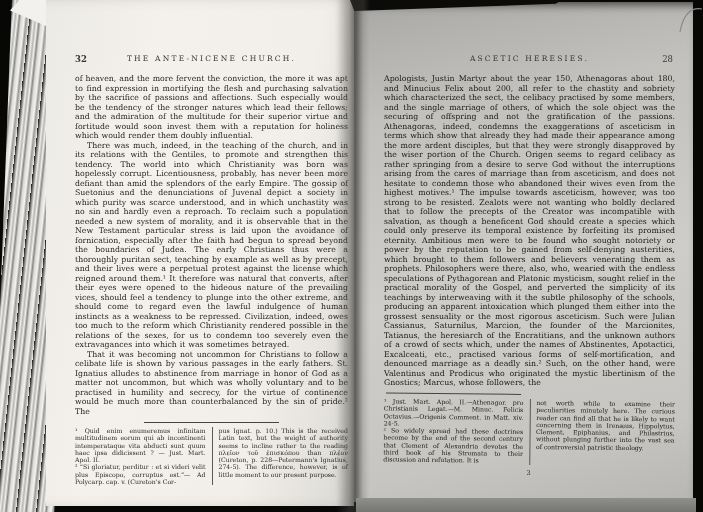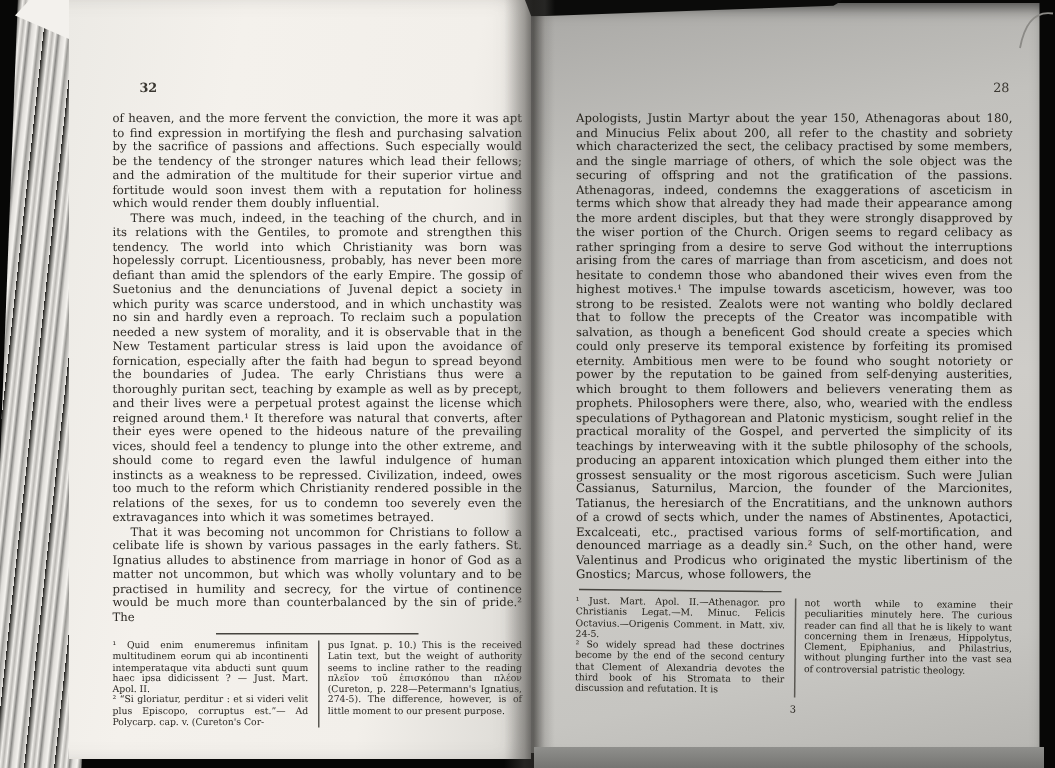--- a/index.html
+++ b/index.html
@@ -53,21 +53,21 @@
     background:linear-gradient(#8f8f8c,#757572);
   }
   .corner-curl{position:absolute;left:678px;top:2px;width:25px;height:34px;}
   
   .header-row{position:relative;height:14px;margin-bottom:6px;}
   .running-header{
     display:block;text-align:center;font-size:7.5px;letter-spacing:2.2px;
     color:#3a3731;white-space:nowrap;
   }
   .page-num{position:absolute;top:0;font-size:8.5px;color:#3a3731;}
-  .page-num.left{left:18px;font-weight:bold;}
+  .page-num.left{left:0;font-weight:bold;}
   .page-num.right{right:2px;}
   
   .body-text p{
     margin:0;font-size:7.8px;line-height:9.5px;text-align:justify;
     word-spacing:.4px;
   }
   .body-text p.indent{text-indent:12px;}
   
   .footnote-rule{border:0;border-top:1px solid #46443f;width:135px;height:0;}
   .left-page .footnote-rule{margin:6px auto 4px auto;}
@@ -82,20 +82,21 @@
 </head>
 <body>
 
 <div class="page-stack"></div>
 <div class="stack-top-wedge"></div>
 
 <div class="left-page">
   <div class="page-inner">
     <div class="header-row">
       <span class="page-num left">32</span>
+      <span class="running-header">THE ANTE-NICENE CHURCH.</span>
     </div>
     <div class="body-text">
       <p>of heaven, and the more fervent the conviction, the more it was apt to find expression in mortifying the flesh and purchasing salvation by the sacrifice of passions and affections.  Such especially would be the tendency of the stronger natures which lead their fellows; and the admiration of the multitude for their superior virtue and fortitude would soon invest them with a reputation for holiness which would render them doubly influential.</p>
       <p class="indent">There was much, indeed, in the teaching of the church, and in its relations with the Gentiles, to promote and strengthen this tendency. The world into which Christianity was born was hopelessly corrupt. Licentiousness, probably, has never been more defiant than amid the splendors of the early Empire.  The gossip of Suetonius and the denunciations of Juvenal depict a society in which purity was scarce understood, and in which unchastity was no sin and hardly even a reproach.  To reclaim such a population needed a new system of morality, and it is observable that in the New Testament particular stress is laid upon the avoidance of fornication, especially after the faith had begun to spread beyond the boundaries of Judea.  The early Christians thus were a thoroughly puritan sect, teaching by example as well as by precept, and their lives were a perpetual protest against the license which reigned around them.¹  It therefore was natural that converts, after their eyes were opened to the hideous nature of the prevailing vices, should feel a tendency to plunge into the other extreme, and should come to regard even the lawful indulgence of human instincts as a weakness to be repressed.  Civilization, indeed, owes too much to the reform which Christianity rendered possible in the relations of the sexes, for us to condemn too severely even the extravagances into which it was sometimes betrayed.</p>
       <p class="indent">That it was becoming not uncommon for Christians to follow a celibate life is shown by various passages in the early fathers.  St. Ignatius alludes to abstinence from marriage in honor of God as a matter not uncommon, but which was wholly voluntary and to be practised in humility and secrecy, for the virtue of continence would be much more than counterbalanced by the sin of pride.²  The</p>
     </div>
     <div class="footnote-rule"></div>
     <div class="footnotes">
       <div class="fn-col">
         <p>¹ Quid enim enumeremus infinitam multitudinem eorum qui ab incontinenti intemperataque vita abducti sunt quum haec ipsa didicissent ? — Just. Mart. Apol. II.</p>
@@ -104,20 +105,21 @@
       <div class="fn-col second">
         <p>pus Ignat. p. 10.)  This is the received Latin text, but the weight of authority seems to incline rather to the reading πλεῖον τοῦ ἐπισκόπου than πλέον (Cureton, p. 228—Petermann's Ignatius, 274-5). The difference, however, is of little moment to our present purpose.</p>
       </div>
     </div>
   </div>
 </div>
 
 <div class="right-page">
   <div class="page-inner">
     <div class="header-row">
+      <span class="running-header">ASCETIC HERESIES.</span>
       <span class="page-num right">28</span>
     </div>
     <div class="body-text">
       <p>Apologists, Justin Martyr about the year 150, Athenagoras about 180, and Minucius Felix about 200, all refer to the chastity and sobriety which characterized the sect, the celibacy practised by some members, and the single marriage of others, of which the sole object was the securing of offspring and not the gratification of the passions.  Athenagoras, indeed, condemns the exaggerations of asceticism in terms which show that already they had made their appearance among the more ardent disciples, but that they were strongly disapproved by the wiser portion of the Church.  Origen seems to regard celibacy as rather springing from a desire to serve God without the interruptions arising from the cares of marriage than from asceticism, and does not hesitate to condemn those who abandoned their wives even from the highest motives.¹  The impulse towards asceticism, however, was too strong to be resisted.  Zealots were not wanting who boldly declared that to follow the precepts of the Creator was incompatible with salvation, as though a beneficent God should create a species which could only preserve its temporal existence by forfeiting its promised eternity.  Ambitious men were to be found who sought notoriety or power by the reputation to be gained from self-denying austerities, which brought to them followers and believers venerating them as prophets.  Philosophers were there, also, who, wearied with the endless speculations of Pythagorean and Platonic mysticism, sought relief in the practical morality of the Gospel, and perverted the simplicity of its teachings by interweaving with it the subtle philosophy of the schools, producing an apparent intoxication which plunged them either into the grossest sensuality or the most rigorous asceticism. Such were Julian Cassianus, Saturnilus, Marcion, the founder of the Marcionites, Tatianus, the heresiarch of the Encratitians, and the unknown authors of a crowd of sects which, under the names of Abstinentes, Apotactici, Excalceati, etc., practised various forms of self-mortification, and denounced marriage as a deadly sin.²  Such, on the other hand, were Valentinus and Prodicus who originated the mystic libertinism of the Gnostics; Marcus, whose followers, the</p>
     </div>
     <div class="right-skew">
       <div class="footnote-rule"></div>
       <div class="footnotes">
         <div class="fn-col">
           <p>¹ Just. Mart. Apol. II.—Athenagor. pro Christianis Legat.—M. Minuc. Felicis Octavius.—Origenis Comment. in Matt. xiv. 24-5.</p>

